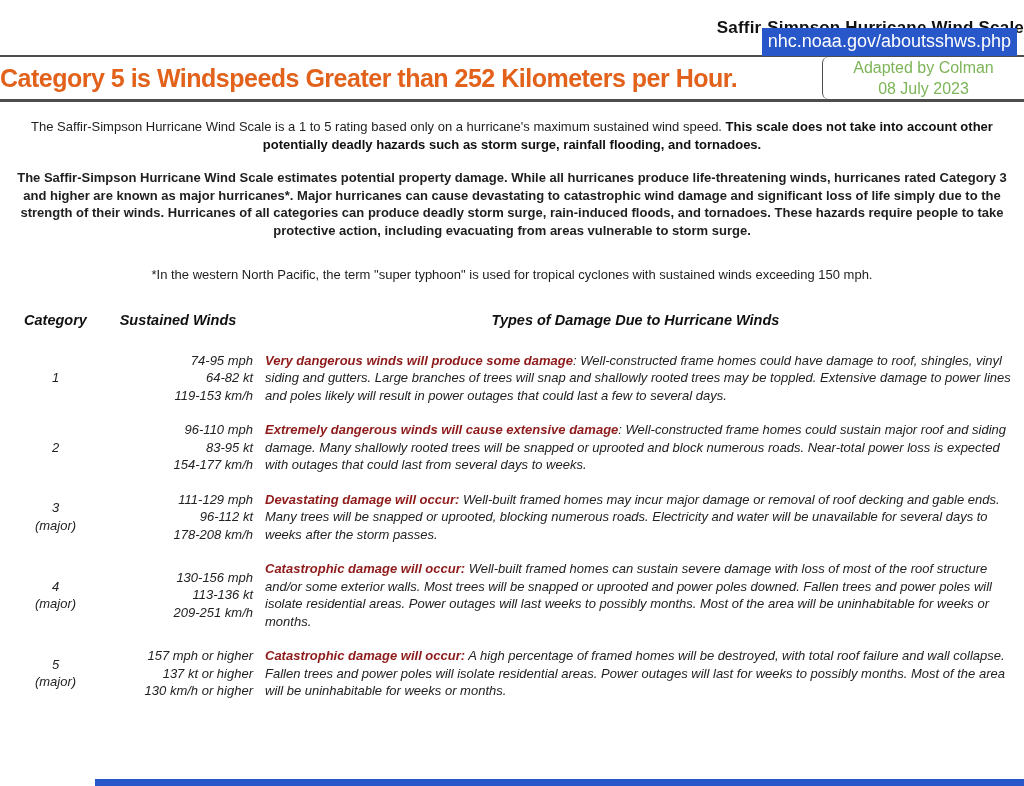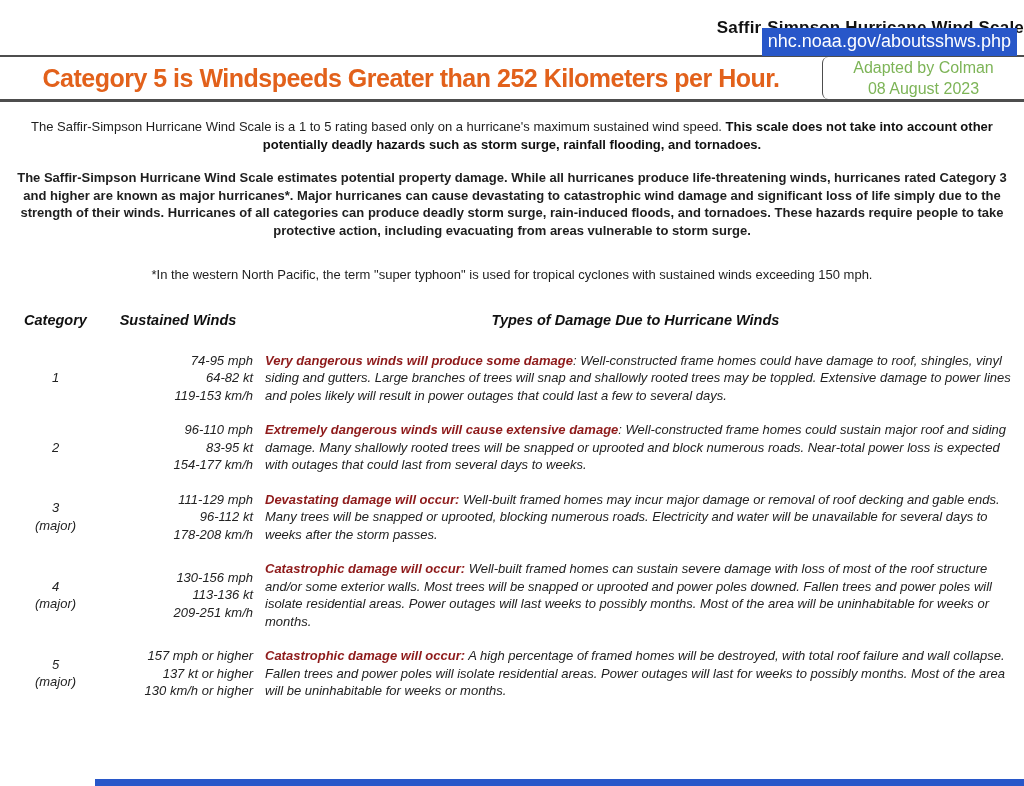--- a/index.html
+++ b/index.html
@@ -27,21 +27,21 @@
     background: #2857c9;
     color: #ffffff;
     font-size: 18px;
     padding: 3px 6px 4px 6px;
     cursor: pointer;
   }
   
   .headline-band { display: flex; height: 45px; border-bottom: 3px solid #4d4d4d; }
   .headline-left {
     flex: 1;
-    display: flex; align-items: center; justify-content: center;
+    display: flex; align-items: center; 
   }
   .headline-text {
     color: #e2611b;
     font-size: 25px;
     font-weight: bold;
     letter-spacing: -0.5px;
     white-space: nowrap;
   }
   .attribution {
     width: 202px;
@@ -110,21 +110,21 @@
   <div class="doc-title">Saffir-Simpson Hurricane Wind Scale</div>
   <div class="url-highlight">nhc.noaa.gov/aboutsshws.php</div>
 </div>
 
 <div class="headline-band">
   <div class="headline-left">
     <span class="headline-text">Category 5 is Windspeeds Greater than 252 Kilometers per Hour.</span>
   </div>
   <div class="attribution">
     <span>Adapted by Colman</span>
-    <span>08 August 2023</span>
+    <span>08 July 2023</span>
   </div>
 </div>
 
 <div class="intro">
   <p><span>The Saffir-Simpson Hurricane Wind Scale is a 1 to 5 rating based only on a hurricane's maximum sustained wind speed. </span><span class="bold">This scale does not take into account other potentially deadly hazards such as storm surge, rainfall flooding, and tornadoes.</span></p>
   <p class="para2">The Saffir-Simpson Hurricane Wind Scale estimates potential property damage. While all hurricanes produce life-threatening winds, hurricanes rated Category 3 and higher are known as major hurricanes*. Major hurricanes can cause devastating to catastrophic wind damage and significant loss of life simply due to the strength of their winds. Hurricanes of all categories can produce deadly storm surge, rain-induced floods, and tornadoes. These hazards require people to take protective action, including evacuating from areas vulnerable to storm surge.</p>
   <p class="footnote">*In the western North Pacific, the term "super typhoon" is used for tropical cyclones with sustained winds exceeding 150 mph.</p>
 </div>
 
 <table class="sshws">

